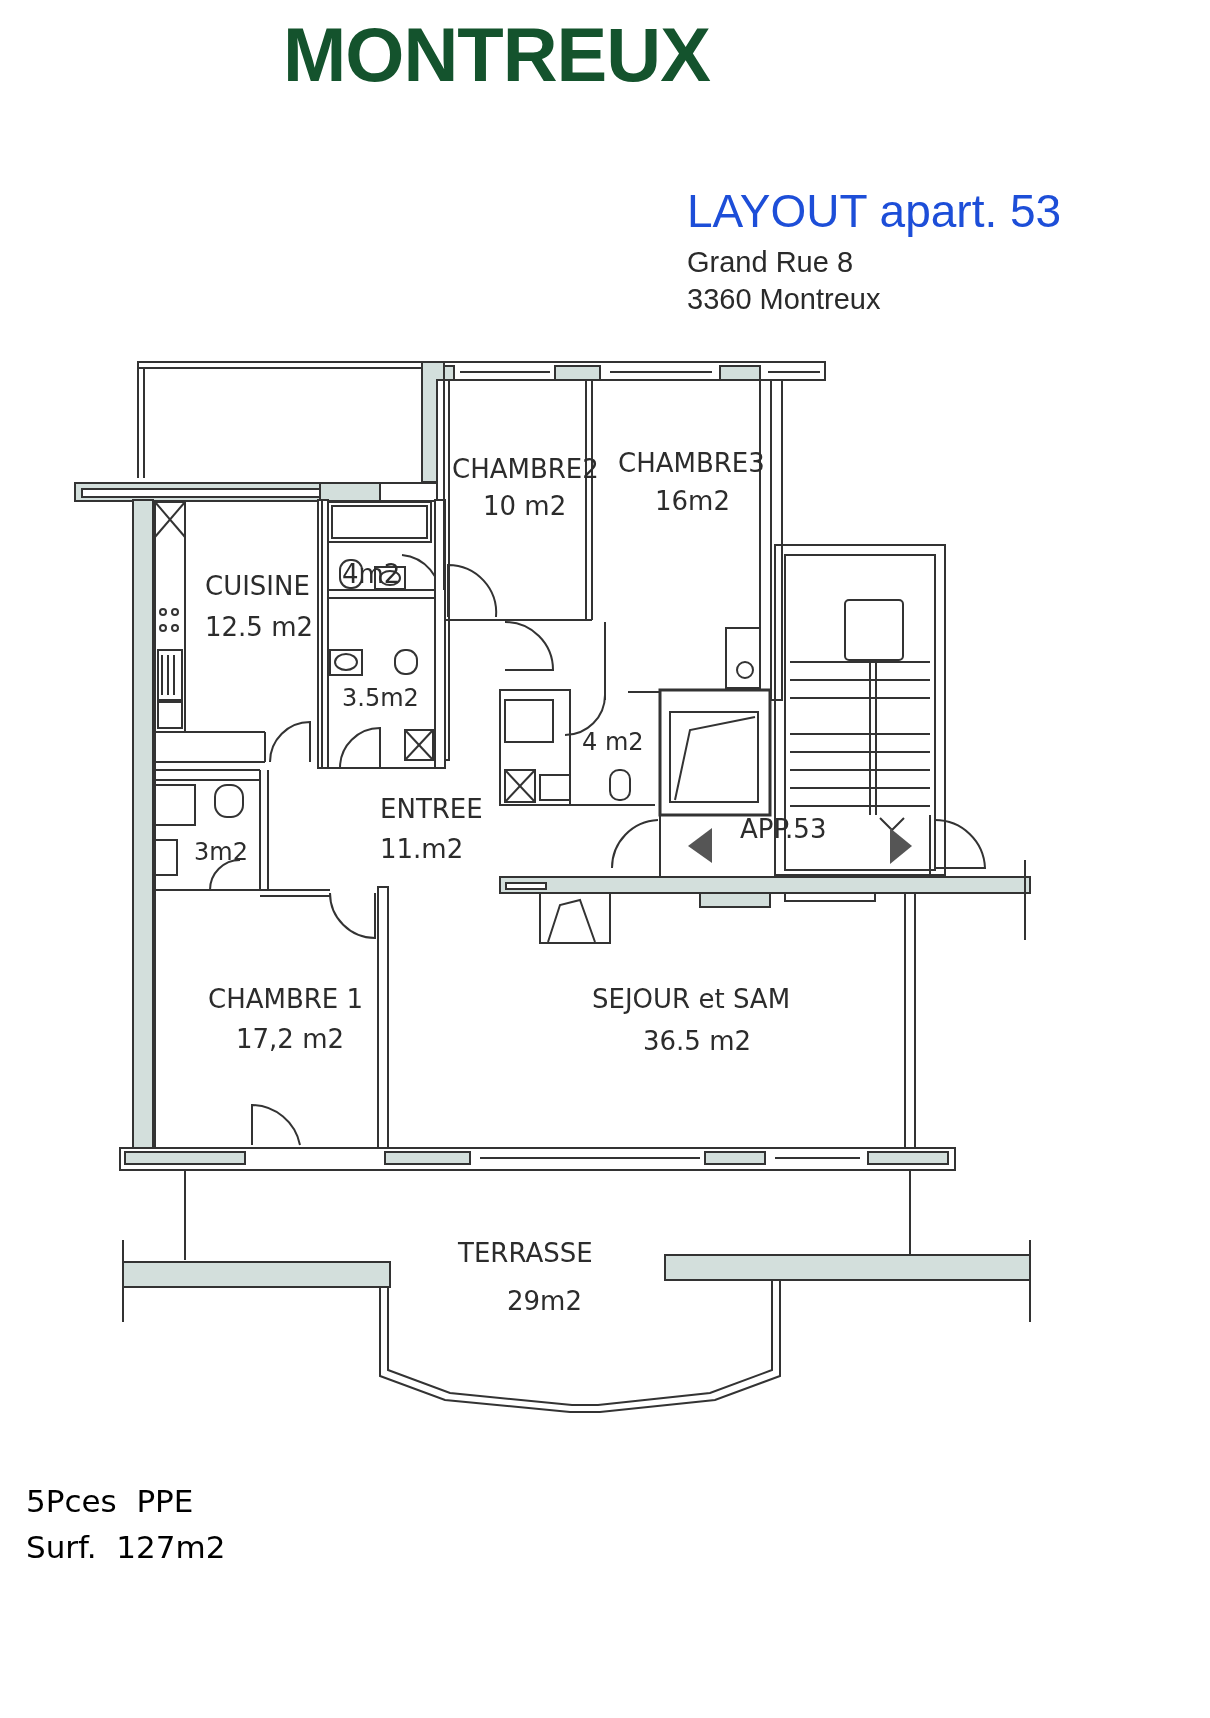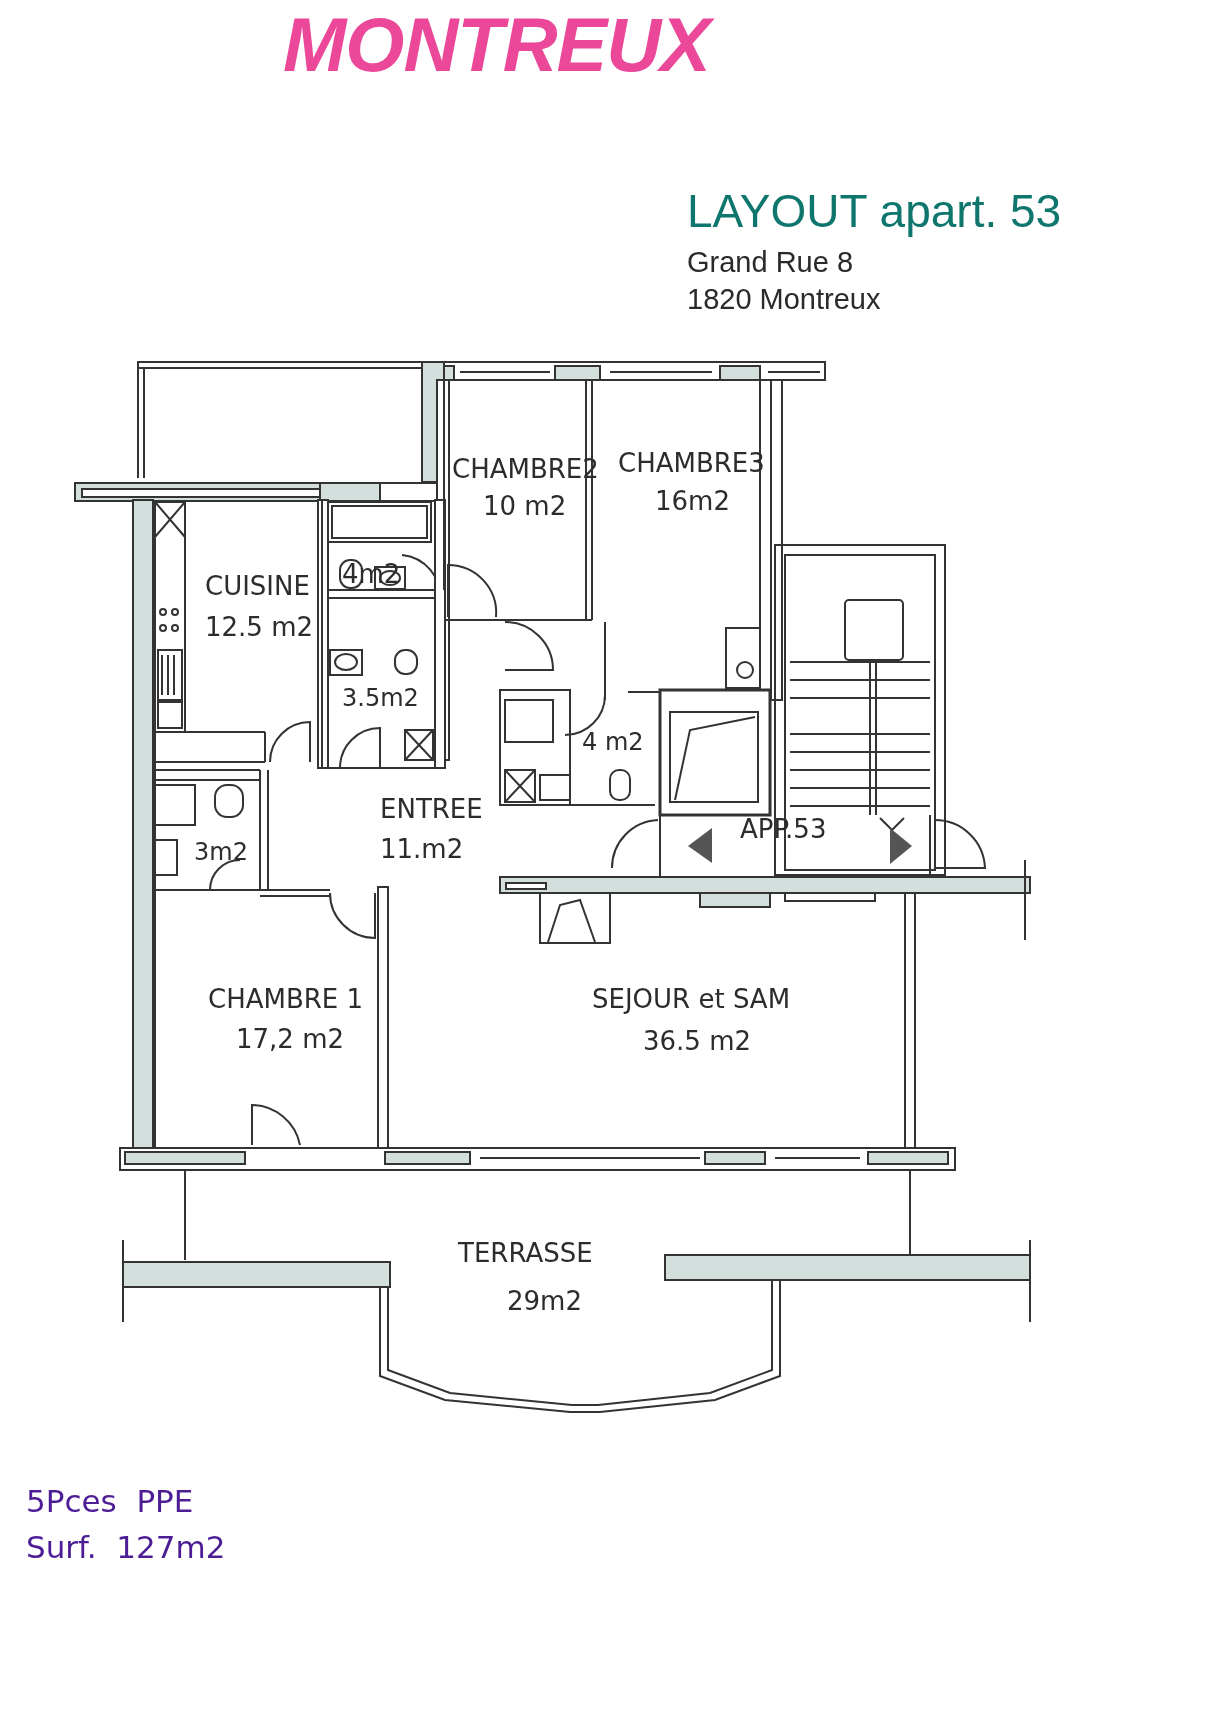--- a/index.html
+++ b/index.html
@@ -1,49 +1,49 @@
 <!DOCTYPE html>
 <html><head>
 <meta charset="utf-8">
 <style>
   html, body { margin: 0; padding: 0; background: #ffffff; }
   body { width: 1210px; height: 1718px; position: relative; overflow: hidden; }
   .title {
-    position: absolute; left: 283px; top: 0;
+    position: absolute; left: 283px; top: 10px;
     font-family: "Liberation Sans", sans-serif; font-weight: bold;
-    font-size: 76px; letter-spacing: -1px; color: #ec4899; line-height: 90px; font-style: italic;
+    font-size: 76px; letter-spacing: -1px; color: #14532d; line-height: 90px;
   }
   .layout-title {
     position: absolute; left: 687px; top: 183px;
-    font-family: "Liberation Sans", sans-serif; font-size: 46px; color: #0f766e; line-height: 56px;
+    font-family: "Liberation Sans", sans-serif; font-size: 46px; color: #1d4ed8; line-height: 56px;
   }
   .addr {
     position: absolute; left: 687px;
     font-family: "Liberation Sans", sans-serif; font-size: 29px; color: #2a2a2a; line-height: 36px;
   }
   .addr1 { top: 244px; }
   .addr2 { top: 281px; }
   svg.plan { position: absolute; left: 0; top: 0; }
   .room-label {
     font-family: "DejaVu Sans", sans-serif; fill: #2c2c2c; font-size: 26px;
   }
   .room-label.small { font-size: 24px; }
   .specs {
     position: absolute; left: 26px; top: 1478px;
-    font-family: "DejaVu Sans", sans-serif; font-size: 31px; color: #4c1d95; line-height: 46px;
+    font-family: "DejaVu Sans", sans-serif; font-size: 31px; color: #000000; line-height: 46px;
   }
   .specs div { white-space: pre; }
 </style>
 </head>
 <body>
 
 <div class="title">MONTREUX</div>
 <div class="layout-title">LAYOUT apart. 53</div>
 <div class="addr addr1">Grand Rue 8</div>
-<div class="addr addr2">1820 Montreux</div>
+<div class="addr addr2">3360 Montreux</div>
 
 <svg class="plan" width="1210" height="1718" viewBox="0 0 1210 1718" xmlns="http://www.w3.org/2000/svg">
   <g fill="none" stroke="#333" stroke-width="2">
 
     <g>
       <polyline points="138,478 138,362 428,362 428,476"></polyline>
       <polyline points="144,478 144,368 422,368"></polyline>
       <line x1="138" y1="362" x2="825" y2="362"></line>
       <line x1="138" y1="368" x2="825" y2="368"></line>
     </g>

